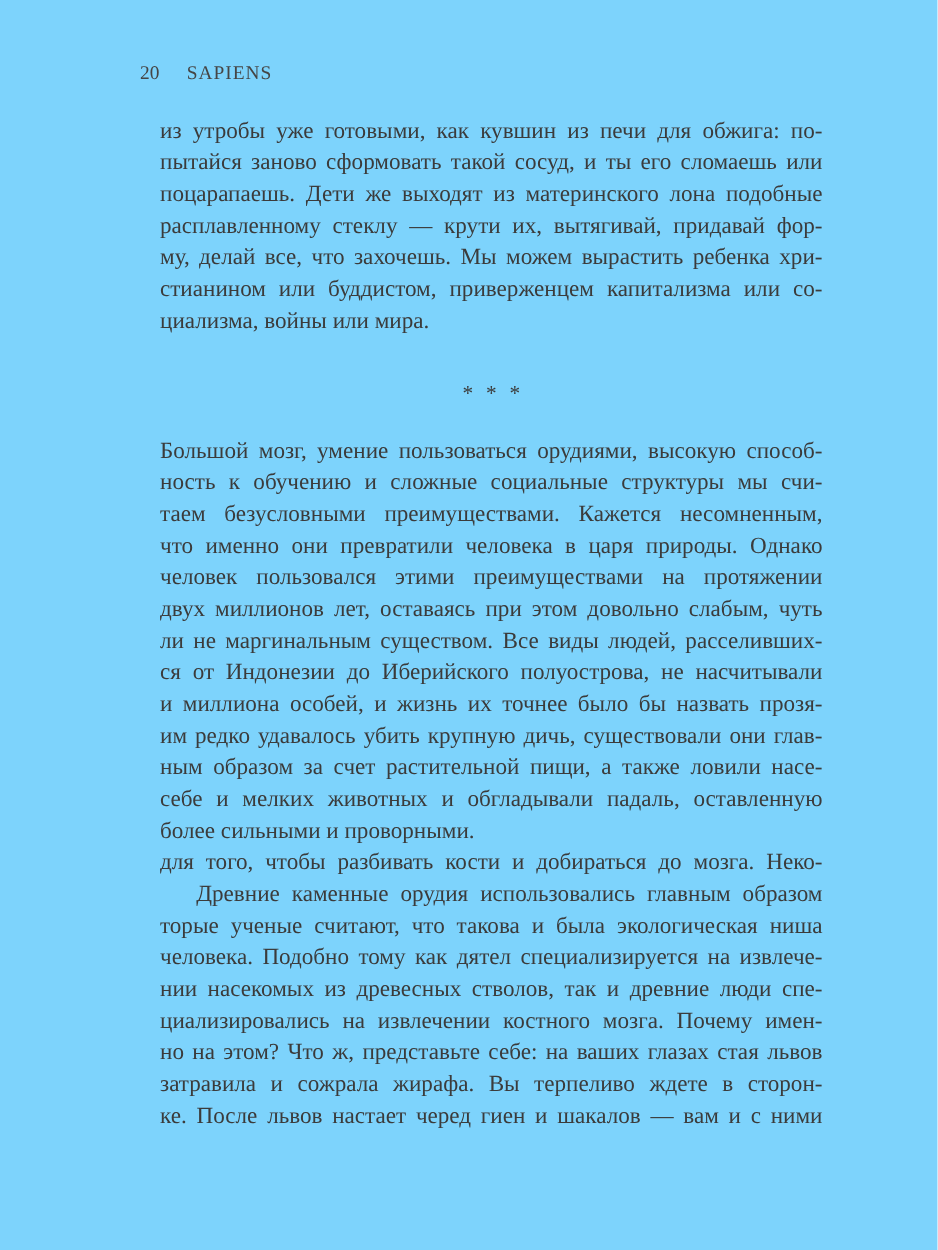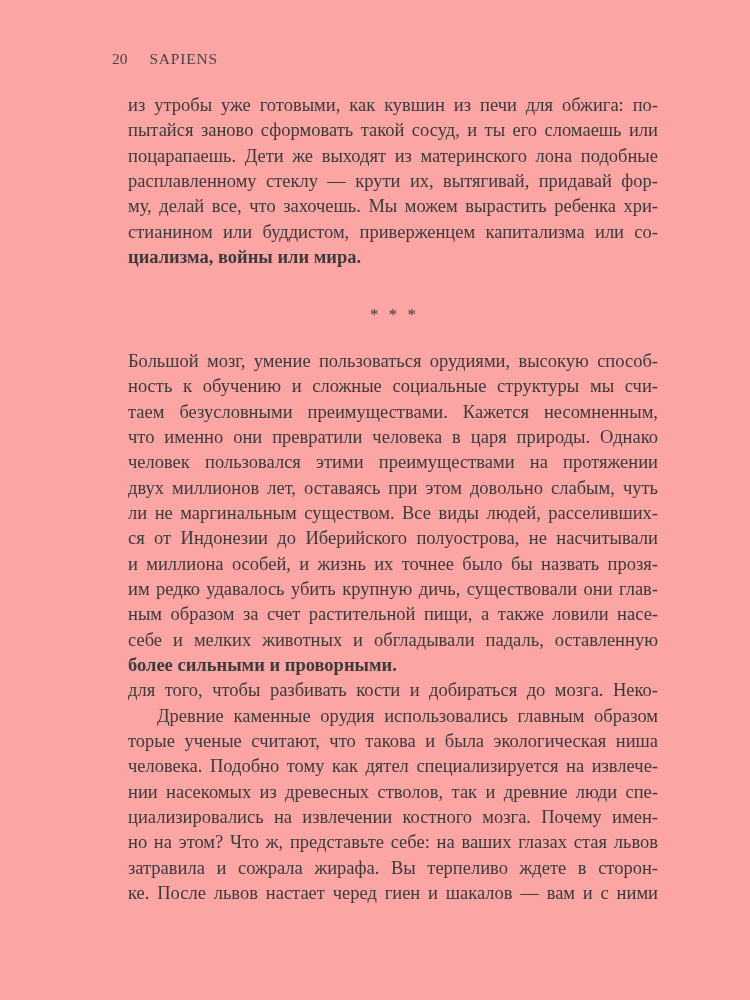--- a/index.html
+++ b/index.html
@@ -4,21 +4,21 @@
 <style>
   html, body {
     margin: 0;
     padding: 0;
     background: #ffffff;
   }
   .page {
     position: relative;
     width: 750px;
     height: 1000px;
-    background: #fca5a5;
+    background: #7dd3fc;
     font-family: "Liberation Serif", serif;
     color: #3b3b3b;
     overflow: hidden;
   }
   .page-header {
     position: absolute;
     top: 50px;
     left: 112px;
     font-size: 15.5px;
     color: #454545;
@@ -40,21 +40,20 @@
     line-height: 25.35px;
     margin-left: 19px;
   }
   .line {
     text-align: justify;
     text-align-last: justify;
     white-space: normal;
   }
   .line.para-end {
     text-align-last: left;
-    font-weight: bold;
   }
   .line.indent {
     text-indent: 29px;
   }
   .separator {
     text-align: center;
     font-size: 17px;
     line-height: 25px;
     margin-top: 32px;
     margin-bottom: 21.5px;

